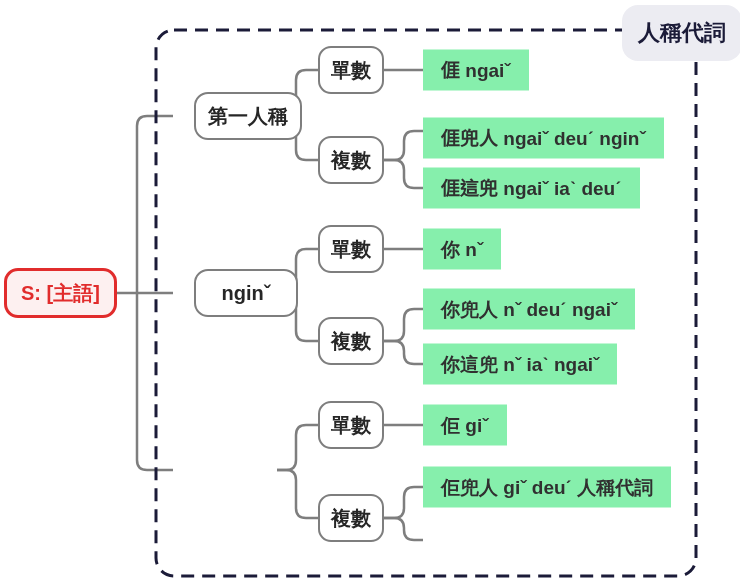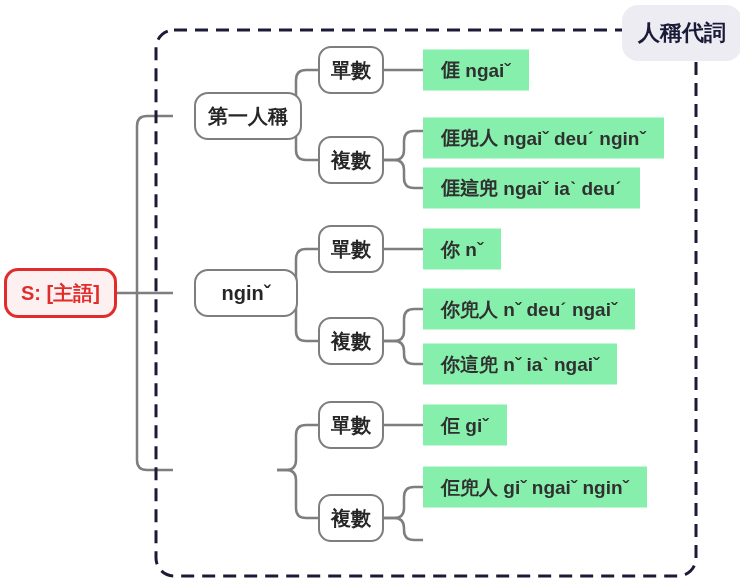--- a/index.html
+++ b/index.html
@@ -148,15 +148,15 @@
   <div class="node sub-node" style="top:425px">單數</div>
   <div class="node sub-node" style="top:518px">複數</div>
 
   <div class="node leaf-node" style="top:70px">𠊎 ngaiˇ</div>
   <div class="node leaf-node" style="top:138px">𠊎兜人 ngaiˇ deuˊ nginˇ</div>
   <div class="node leaf-node" style="top:188px">𠊎這兜 ngaiˇ iaˋ deuˊ</div>
   <div class="node leaf-node" style="top:249px">你 nˇ</div>
   <div class="node leaf-node" style="top:309px">你兜人 nˇ deuˊ ngaiˇ</div>
   <div class="node leaf-node" style="top:364px">你這兜 nˇ iaˋ ngaiˇ</div>
   <div class="node leaf-node" style="top:425px">佢 giˇ</div>
-  <div class="node leaf-node" style="top:487px">佢兜人 giˇ ngaiˇ nginˇ</div>
+  <div class="node leaf-node" style="top:487px">佢兜人 giˇ deuˊ 人稱代詞</div>
 
 </div>
 
 </body></html>

